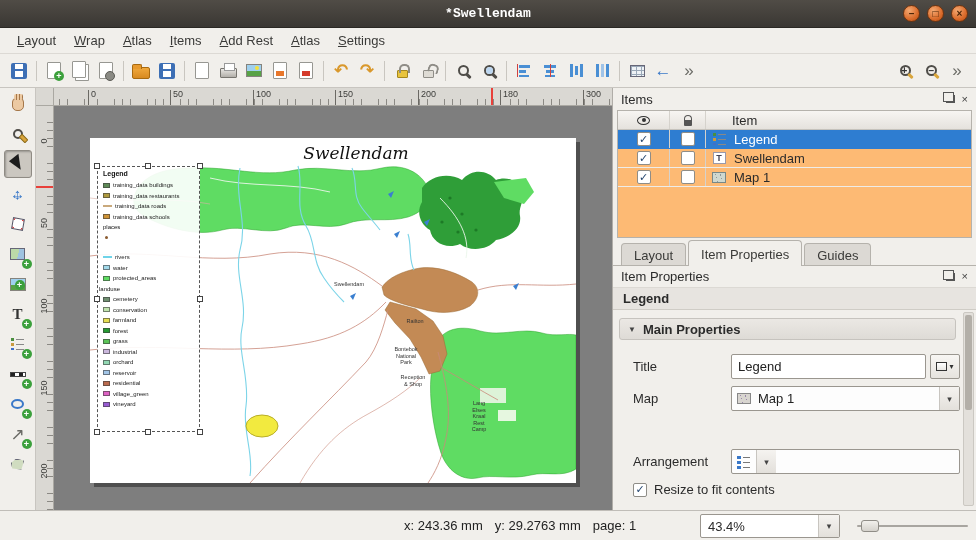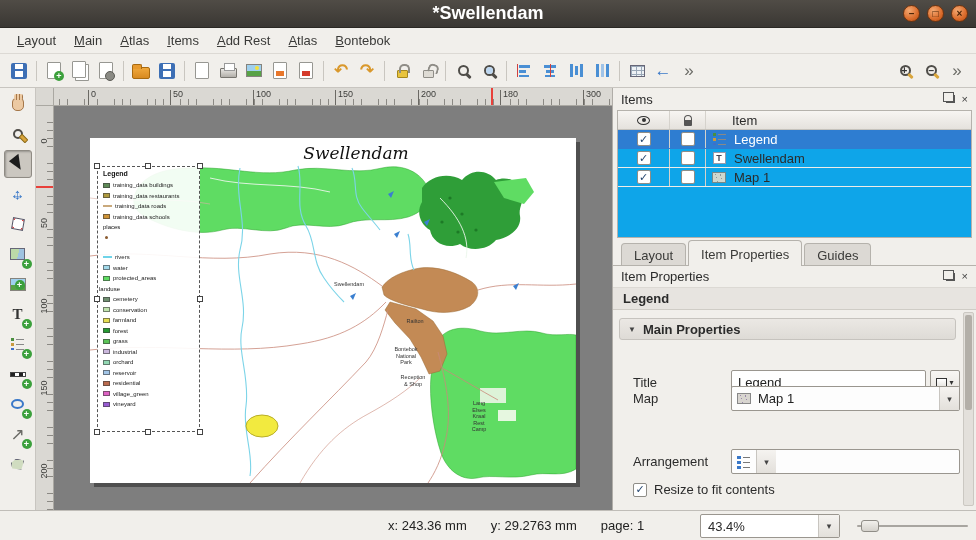--- a/index.html
+++ b/index.html
@@ -4,21 +4,21 @@
 <style>
   * { box-sizing: border-box; margin: 0; padding: 0; }
   html,body { width:976px; height:540px; overflow:hidden; }
   body { font-family:"Liberation Sans","DejaVu Sans",sans-serif; font-size:13px; color:#2b2b2b; background:#444; }
   .win { position:relative; width:976px; height:540px; background:#f1efeb; overflow:hidden; }
 
   
   .titlebar { position:absolute; left:0; top:0; width:976px; height:28px;
     background:linear-gradient(#504c46,#3a3733); border-bottom:1px solid #2a2824;
     display:flex; align-items:center; justify-content:center; }
-  .titlebar .title { color:#fff; font-weight:bold; font-size:18px; }
+  .titlebar .title { color:#fff; font-weight:bold; font-size:13px;font-family:Liberation Mono, monospace; }
   .winbtns { position:absolute; right:8px; top:5px; display:flex; gap:7px; }
   .wbtn { width:17px; height:17px; border-radius:50%;
     background:radial-gradient(circle at 35% 30%, #f4a871, #d96a2a 62%, #b34d12);
     border:1px solid #6e3410; color:#4a2406; font-size:10px; line-height:15px; text-align:center; font-weight:bold; }
 
   
   .menubar { position:absolute; left:0; top:28px; width:976px; height:26px; background:#f1efeb;
     display:flex; align-items:center; padding-left:8px; border-bottom:1px solid #dcd9d4; }
   .menu-item { padding:3px 9px; color:#3a3a38; }
   .menu-item::first-letter { text-decoration:underline; }
@@ -144,21 +144,21 @@
   .hdl { position:absolute; width:6px; height:6px; background:#fff; border:1px solid #444; }
 
   
   .right-panel { position:absolute; left:612px; top:88px; width:364px; height:422px; background:#f1efeb; border-left:1px solid #b0ada8; }
   .panel-head { height:22px; display:flex; align-items:center; padding:0 8px; }
   .panel-head .ph-title { flex:1; color:#2b2b2b; }
   .ph-btns { display:flex; align-items:center; gap:7px; }
   .p-float { width:9px; height:8px; border:1px solid #555; position:relative; background:#f1efeb; }
   .p-float::after { content:""; position:absolute; left:-4px; top:-4px; width:9px; height:8px; border:1px solid #555; background:#f1efeb; }
   .p-close { font-size:11px; color:#444; line-height:1; }
-  .items-table { position:absolute; left:4px; right:4px; top:22px; height:128px; background:#0ea5e9; border:1px solid #b5b2ac; }
+  .items-table { position:absolute; left:4px; right:4px; top:22px; height:128px; background:#fdba74; border:1px solid #b5b2ac; }
   .it-header { display:flex; height:19px; background:linear-gradient(#f7f5f2,#e5e2dd); border-bottom:1px solid #c5c2bc; align-items:center; }
   .it-c1 { width:52px; display:flex; justify-content:center; border-right:1px solid #d5d2cc; height:100%; align-items:center; }
   .it-c2 { width:36px; display:flex; justify-content:center; border-right:1px solid #d5d2cc; height:100%; align-items:center; }
   .it-c3 { flex:1; padding-left:26px; color:#2b2b2b; }
   .t-eye { width:13px; height:9px; border:1.5px solid #333; border-radius:50%; position:relative; }
   .t-eye::after { content:""; position:absolute; inset:1.5px 3.5px; background:#333; border-radius:50%; }
   .t-lock { width:8px; height:6px; background:#555; position:relative; margin-top:5px; border-radius:1px; }
   .t-lock::before { content:""; position:absolute; left:0.5px; top:-5px; width:6px; height:5px; border:1.5px solid #555; border-bottom:none; border-radius:4px 4px 0 0; }
   .it-row { display:flex; height:19px; align-items:center; border-bottom:1px solid #eeece8; }
   .it-row.selected { background:#2e7dd1; color:#fff; border-bottom-color:#2e7dd1; }
@@ -203,21 +203,21 @@
   .c-arr { width:14px; height:14px; margin:0 5px; flex:0 0 auto; background:
     linear-gradient(#3a78c8,#3a78c8) 0 1px/4px 3px no-repeat, linear-gradient(#777,#777) 6px 2px/7px 1px no-repeat,
     linear-gradient(#3a78c8,#3a78c8) 0 6px/4px 3px no-repeat, linear-gradient(#777,#777) 6px 7px/7px 1px no-repeat,
     linear-gradient(#3a78c8,#3a78c8) 0 11px/4px 3px no-repeat, linear-gradient(#777,#777) 6px 12px/7px 1px no-repeat; }
   .chkrow { position:absolute; left:20px; display:flex; align-items:center; gap:7px; }
   .vscroll { position:absolute; right:2px; top:180px; bottom:4px; width:11px; background:#e3e0db; border:1px solid #cbc8c2; border-radius:2px; }
   .vthumb { position:absolute; left:1px; right:1px; top:2px; height:95px; background:#b3afa8; border-radius:2px; }
 
   
   .statusbar { position:absolute; left:0; top:510px; width:976px; height:30px; background:#f1efeb; border-top:1px solid #c0bdb8; }
-  .coords { position:absolute; left:388px; top:7px; display:flex; gap:24px; color:#222; }
+  .coords { position:absolute; left:404px; top:7px; display:flex; gap:12px; color:#222; }
   .zoom-combo { position:absolute; left:700px; top:3px; width:140px; height:24px; background:#fff; border:1px solid #9a968f; border-radius:2px; display:flex; align-items:center; }
   .zoom-combo .c-text { flex:1; padding-left:7px; }
   .zoom-combo .c-arrow { width:21px; align-self:stretch; border-left:1px solid #c8c5c0; display:flex; align-items:center; justify-content:center; font-size:9px; color:#444; background:linear-gradient(#f5f3f0,#e3e0db); }
   .zslider { position:absolute; left:857px; right:8px; top:14px; height:2px; background:#a8a5a0; border-radius:1px; }
   .zhandle { position:absolute; left:4px; top:-5px; width:18px; height:12px; background:linear-gradient(#f2f0ec,#d5d2cc); border:1px solid #908d87; border-radius:3px; }
 </style>
 </head>
 <body>
 
 <div class="win">
@@ -226,26 +226,26 @@
     <span class="title">*Swellendam</span>
     <div class="winbtns">
       <div class="wbtn">–</div>
       <div class="wbtn">□</div>
       <div class="wbtn">×</div>
     </div>
   </div>
 
   <div class="menubar">
     <span class="menu-item">Layout</span>
-    <span class="menu-item">Main</span>
+    <span class="menu-item">Wrap</span>
     <span class="menu-item">Atlas</span>
     <span class="menu-item">Items</span>
     <span class="menu-item">Add Rest</span>
     <span class="menu-item">Atlas</span>
-    <span class="menu-item">Bontebok</span>
+    <span class="menu-item">Settings</span>
   </div>
 
   <div class="toolbar">
     <span class="tbi">
         <span class="ic-floppy"></span>
       </span>
     <span class="tb-sep"></span>
     <span class="tbi">
         <span class="ic-page b-plus"></span>
       </span>
@@ -646,21 +646,21 @@
           <span class="p-float"></span>
           <span class="p-close">×</span>
         </span>
       </div>
       <div class="item-bar">Legend</div>
       <div class="scrollarea">
         <div class="group-head">
           <span class="tri">▼</span>
           <span class="gt">Main Properties</span>
         </div>
-        <div class="frow" style="top:60px">
+        <div class="frow" style="top:44px">
           <span class="flabel">Title</span>
           <input class="tinput" value="Legend" style="">
           <span class="dd-btn">
             <span class="dd-sq"></span>
               <span class="dd-ar">▾</span>
           </span>
         </div>
         <div class="frow" style="top:76px">
           <span class="flabel">Map</span>
           <span class="combo">

